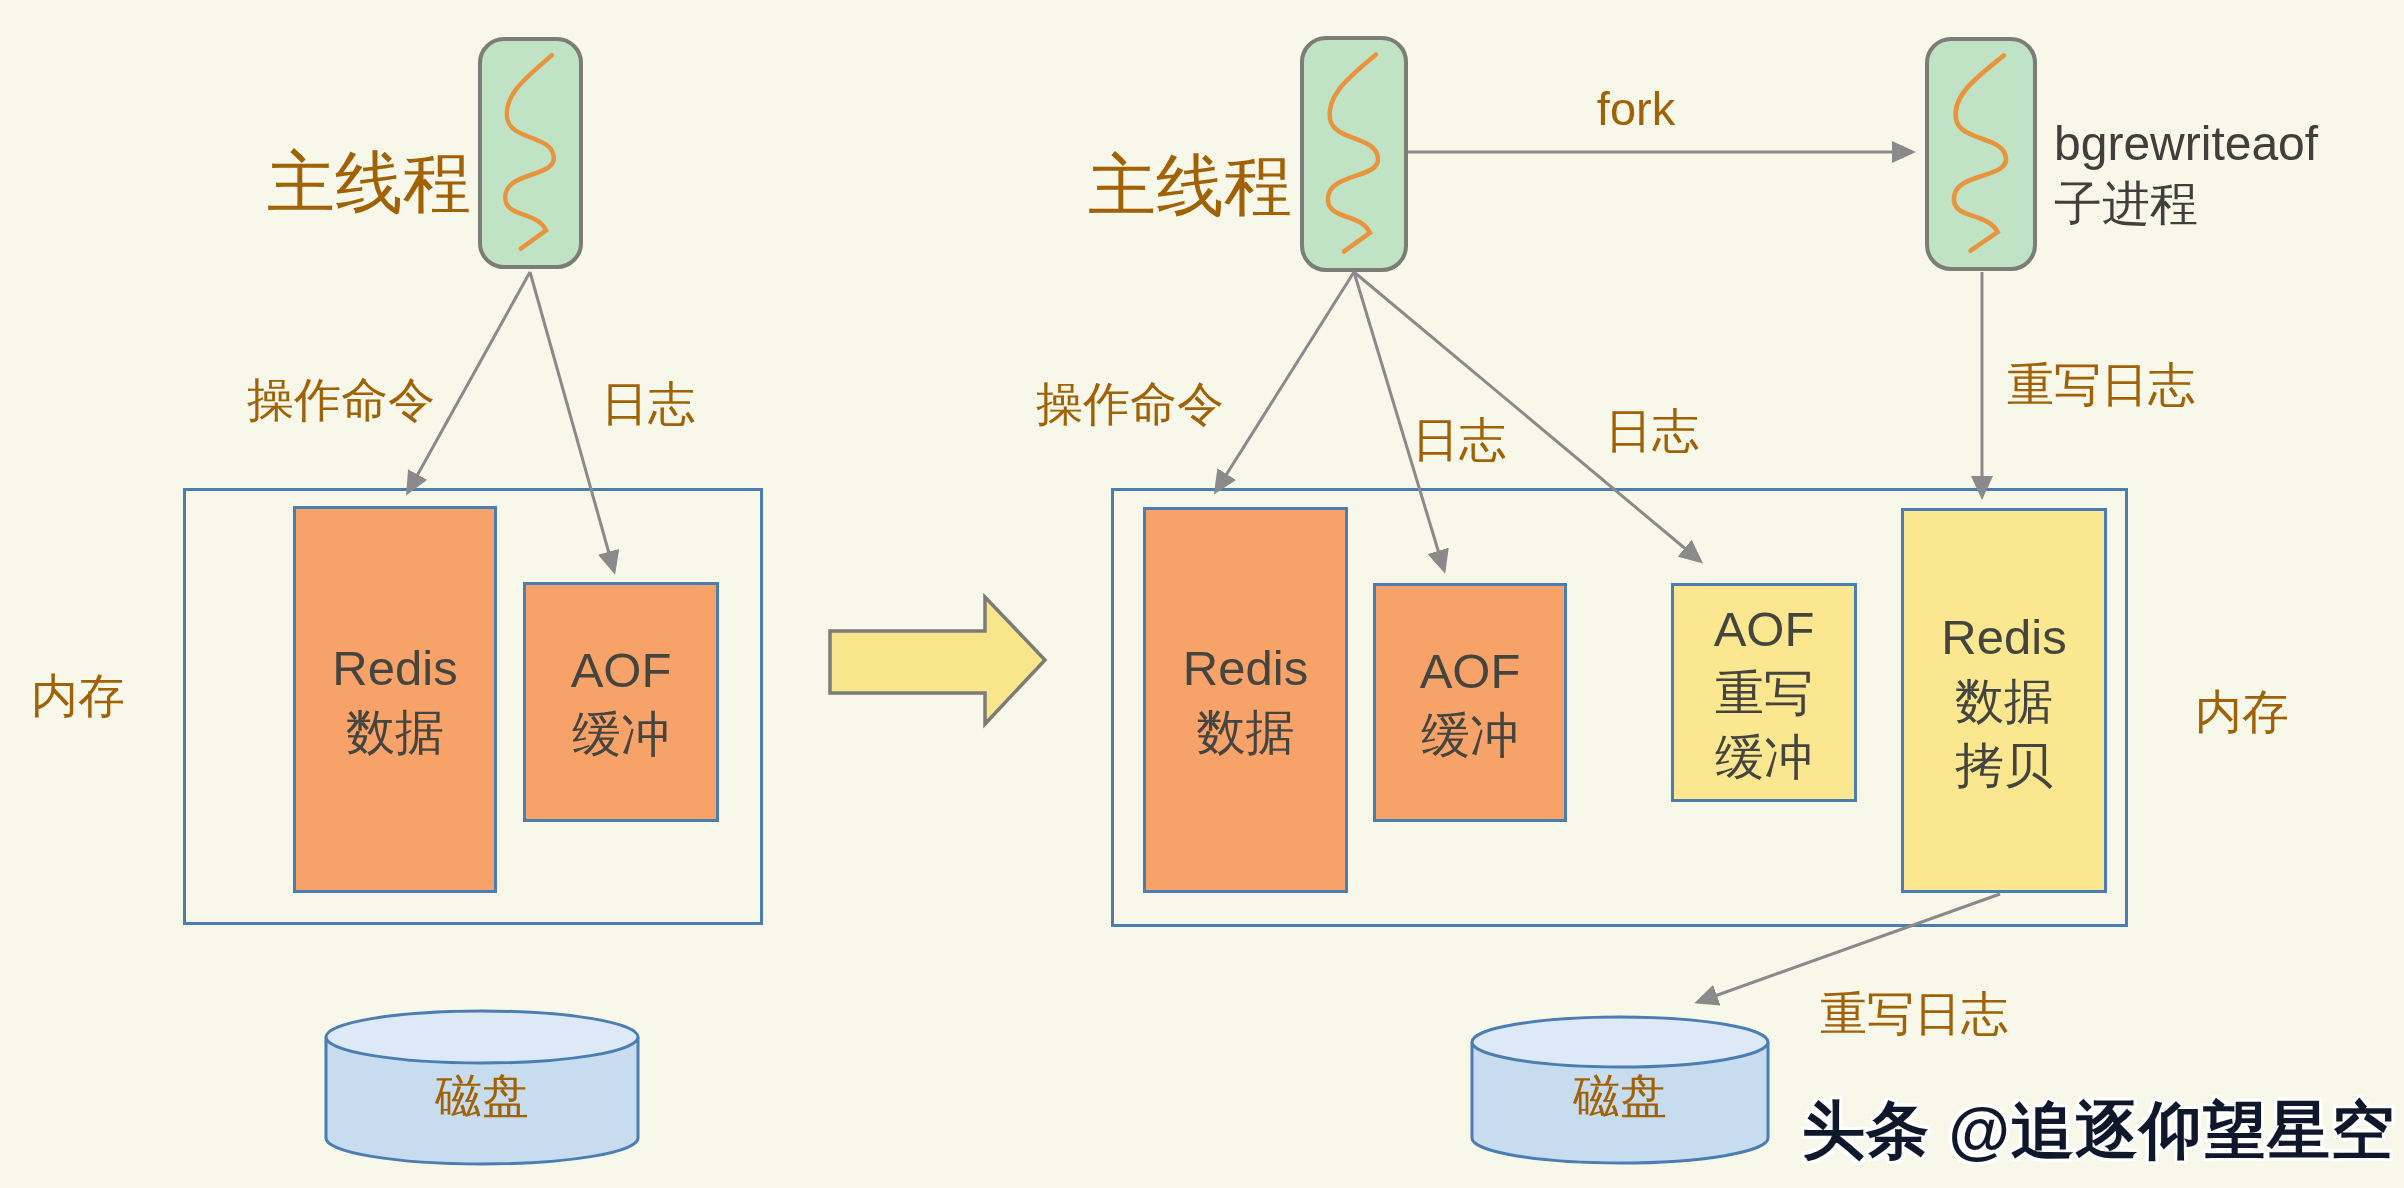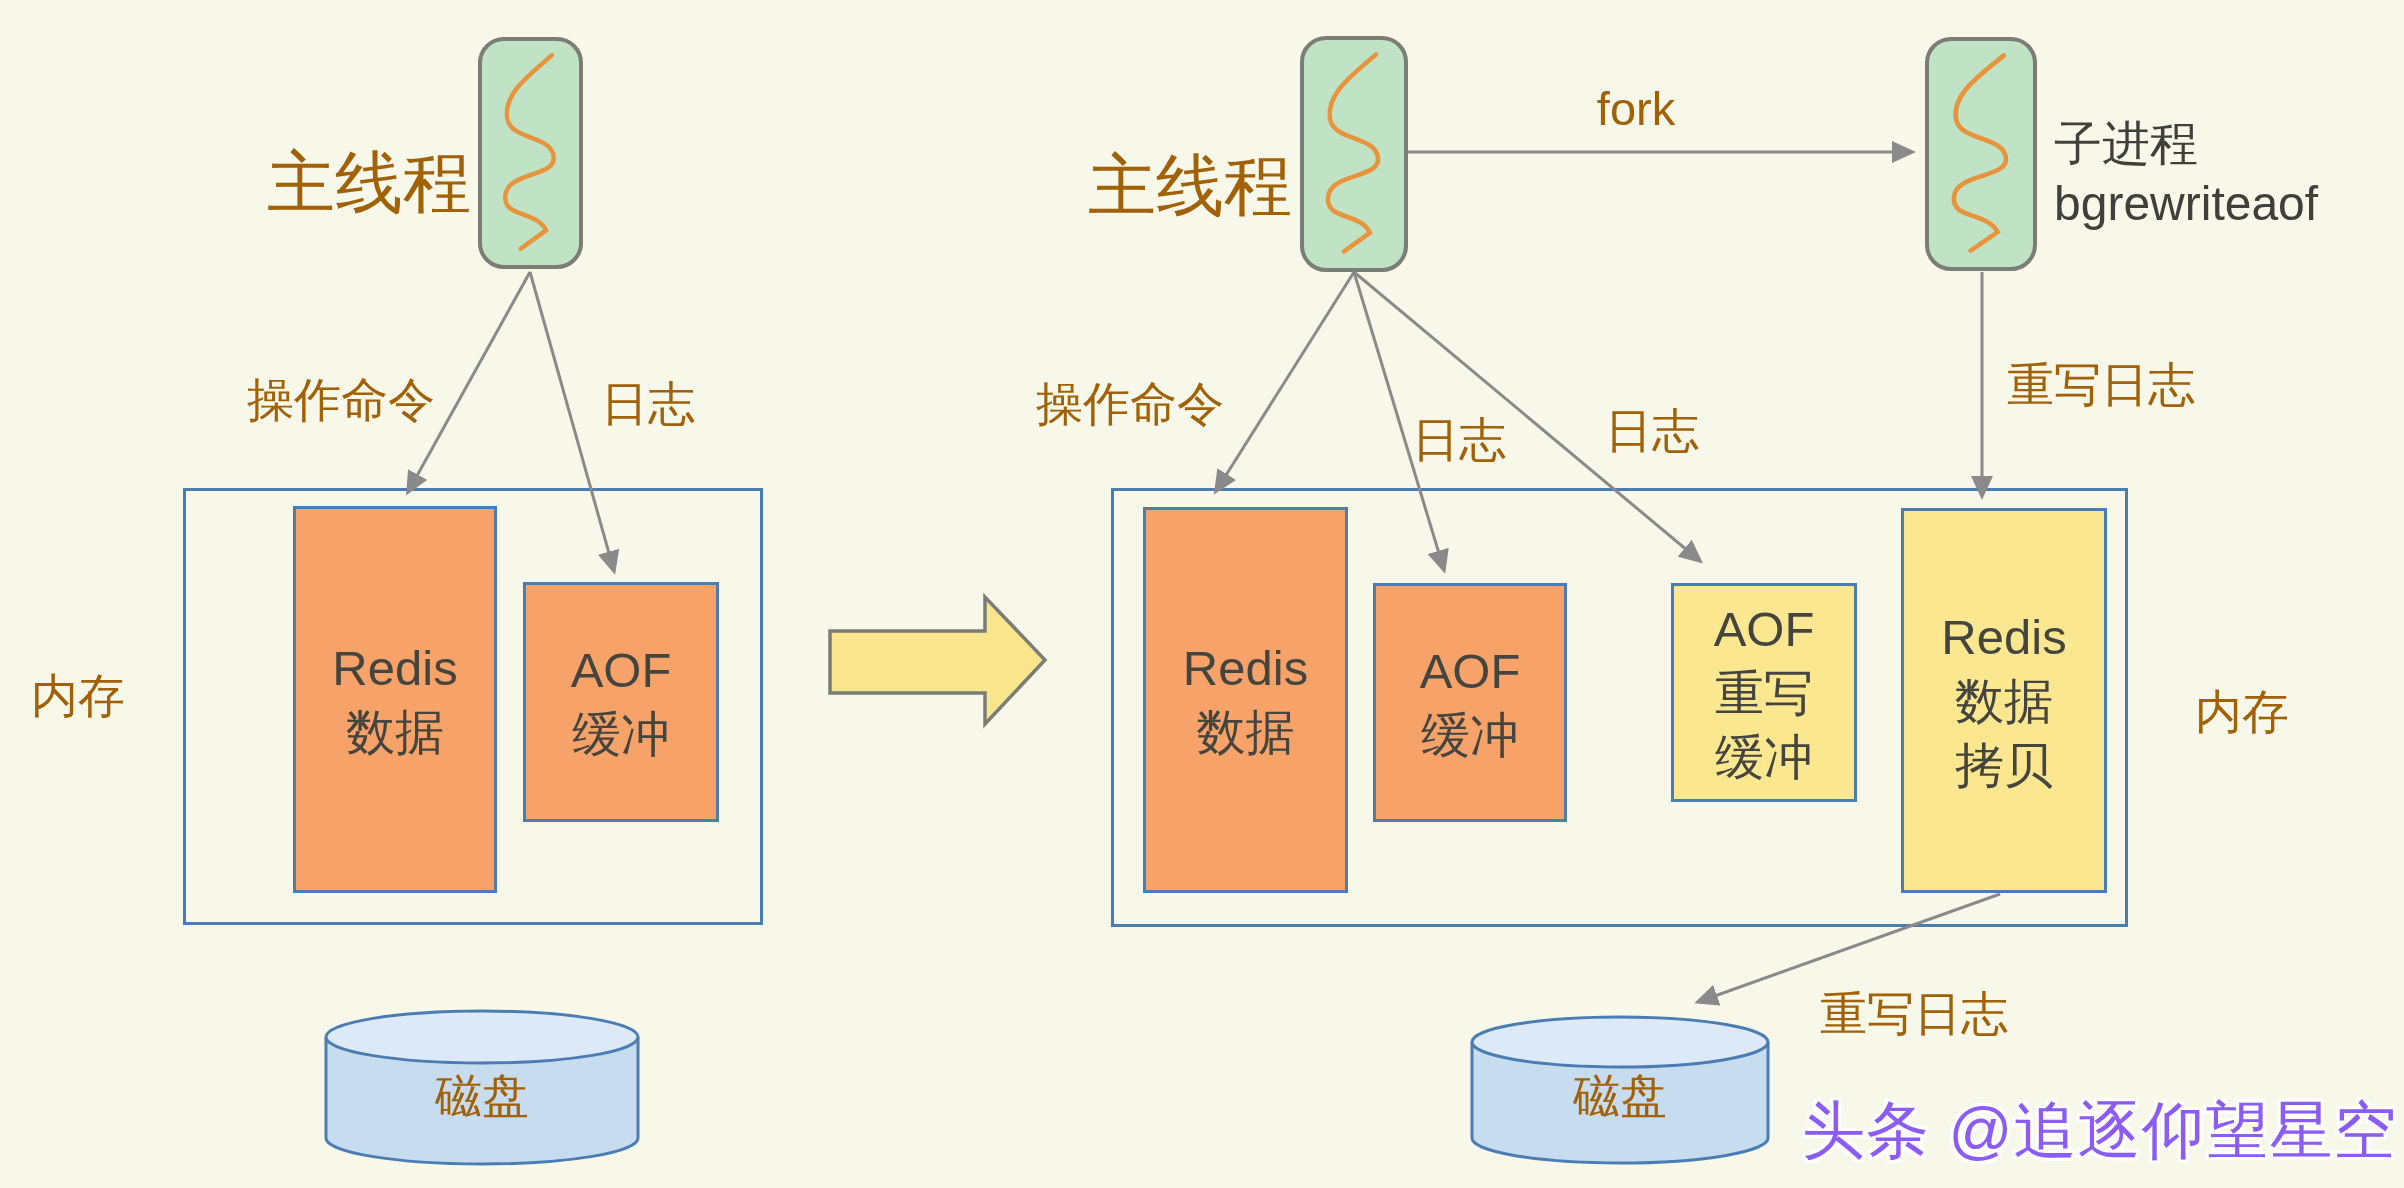--- a/index.html
+++ b/index.html
@@ -29,22 +29,22 @@
     position:absolute;transform:translate(-50%,-50%);white-space:nowrap;
     font-size:47px;color:#a16207;
   }
   .lbl.big{font-size:68px;}
   #svg-overlay{position:absolute;left:0;top:0;width:2404px;height:1188px;pointer-events:none;}
   #child-label{
     position:absolute;left:2054px;top:114px;font-size:48px;line-height:60px;
     color:#3f3f3b;white-space:nowrap;
   }
   #watermark{
-    position:absolute;left:1802px;top:1088px;font-size:63px;font-weight:400;
-    color:#8b5cf6;letter-spacing:1px;white-space:nowrap;
+    position:absolute;left:1802px;top:1088px;font-size:63px;font-weight:700;
+    color:#0f172a;letter-spacing:1px;white-space:nowrap;
     text-shadow:3px 3px 0 #fff,-3px -3px 0 #fff,3px -3px 0 #fff,-3px 3px 0 #fff,
                 0 3px 0 #fff,3px 0 0 #fff,0 -3px 0 #fff,-3px 0 0 #fff;
   }
 </style>
 </head>
 <body>
 
 <div id="canvas">
 
   <div class="membox" style="left:183px;top:488px;width:580px;height:437px"></div>
@@ -127,22 +127,22 @@
   <div class="lbl big" style="left:369px;top:183px">主线程</div>
   <div class="lbl" style="left:341px;top:400px">操作命令</div>
   <div class="lbl" style="left:648px;top:404px">日志</div>
   <div class="lbl" style="left:78px;top:696px">内存</div>
   <div class="lbl" style="left:482px;top:1096px">磁盘</div>
 
 
   <div class="lbl big" style="left:1190px;top:186px">主线程</div>
   <div class="lbl" style="left:1636px;top:108px">fork</div>
   <div id="child-label">
+    <div>bgrewriteaof</div>
     <div>子进程</div>
-    <div>bgrewriteaof</div>
   </div>
   <div class="lbl" style="left:1130px;top:404px">操作命令</div>
   <div class="lbl" style="left:1459px;top:440px">日志</div>
   <div class="lbl" style="left:1652px;top:431px">日志</div>
   <div class="lbl" style="left:2101px;top:385px">重写日志</div>
   <div class="lbl" style="left:2242px;top:712px">内存</div>
   <div class="lbl" style="left:1914px;top:1014px">重写日志</div>
   <div class="lbl" style="left:1620px;top:1096px">磁盘</div>
 
   <div id="watermark">头条 @追逐仰望星空</div>

